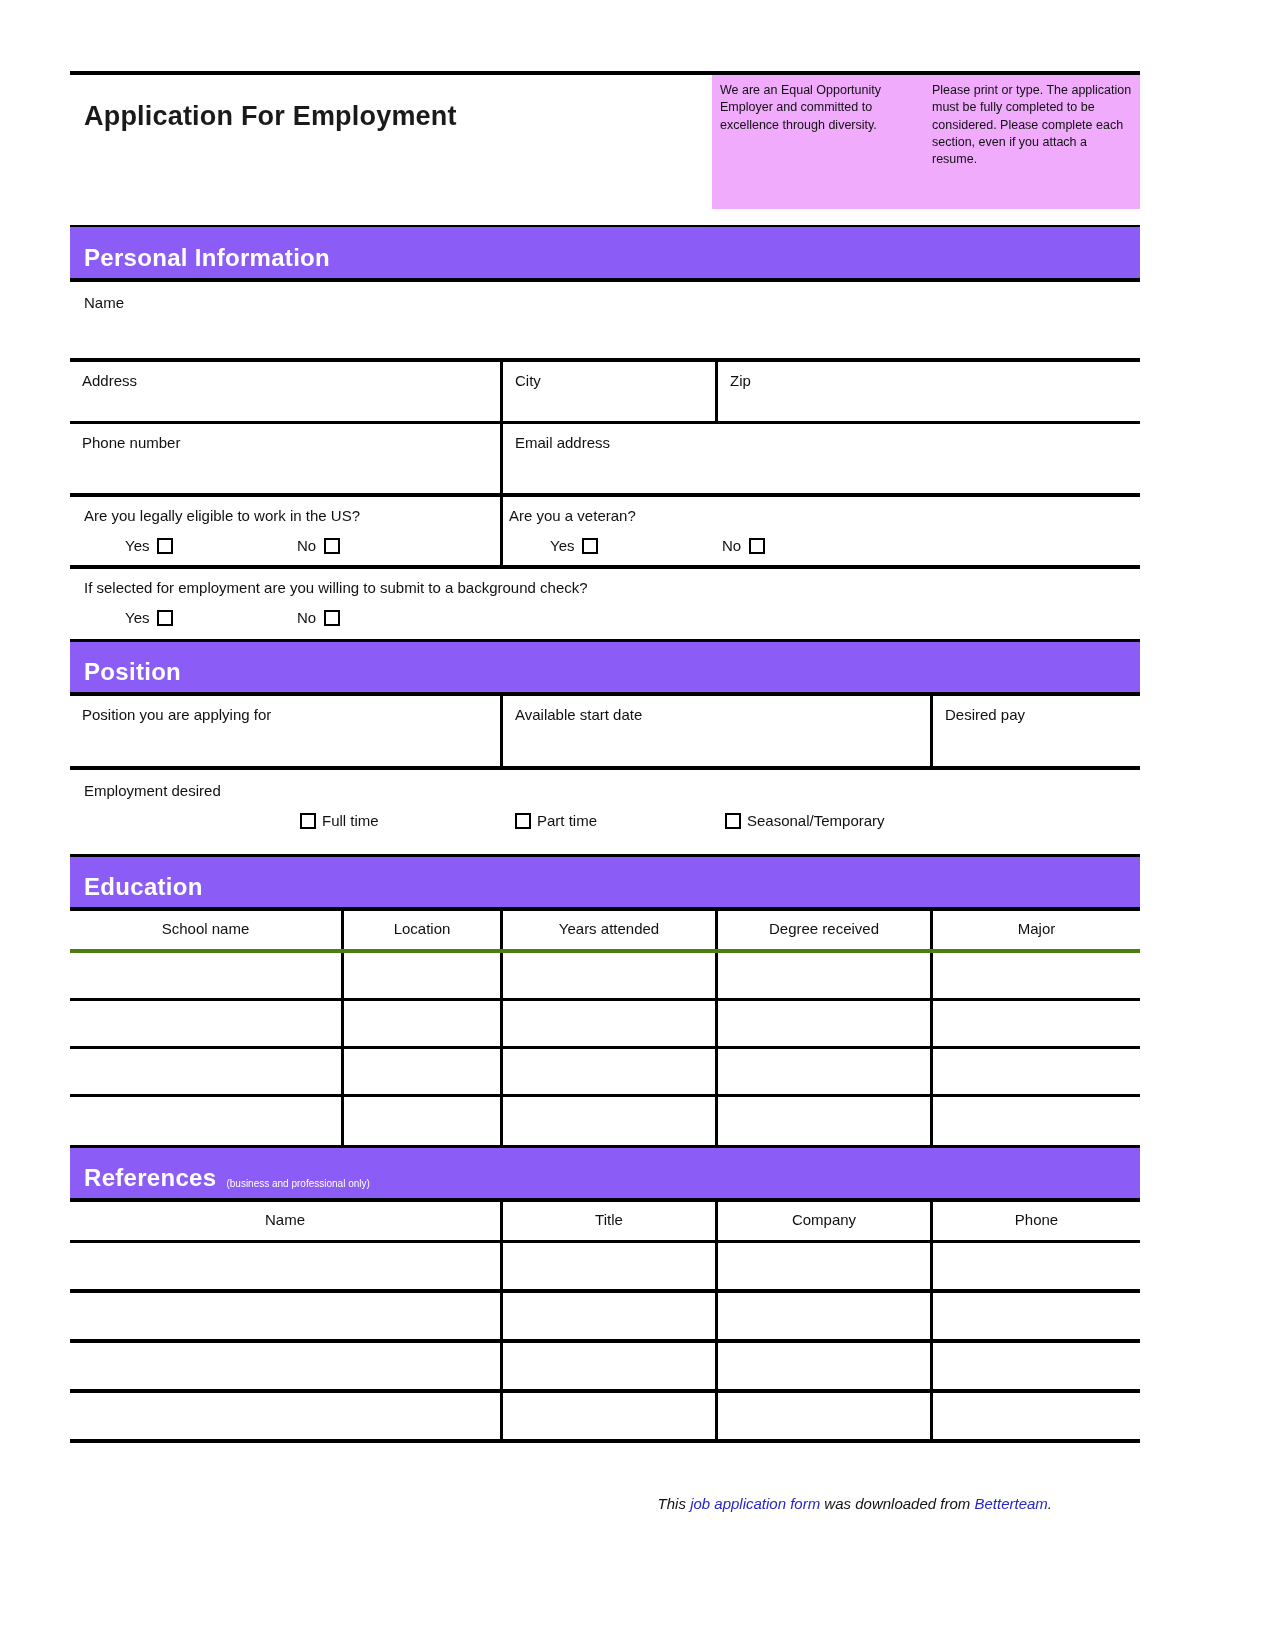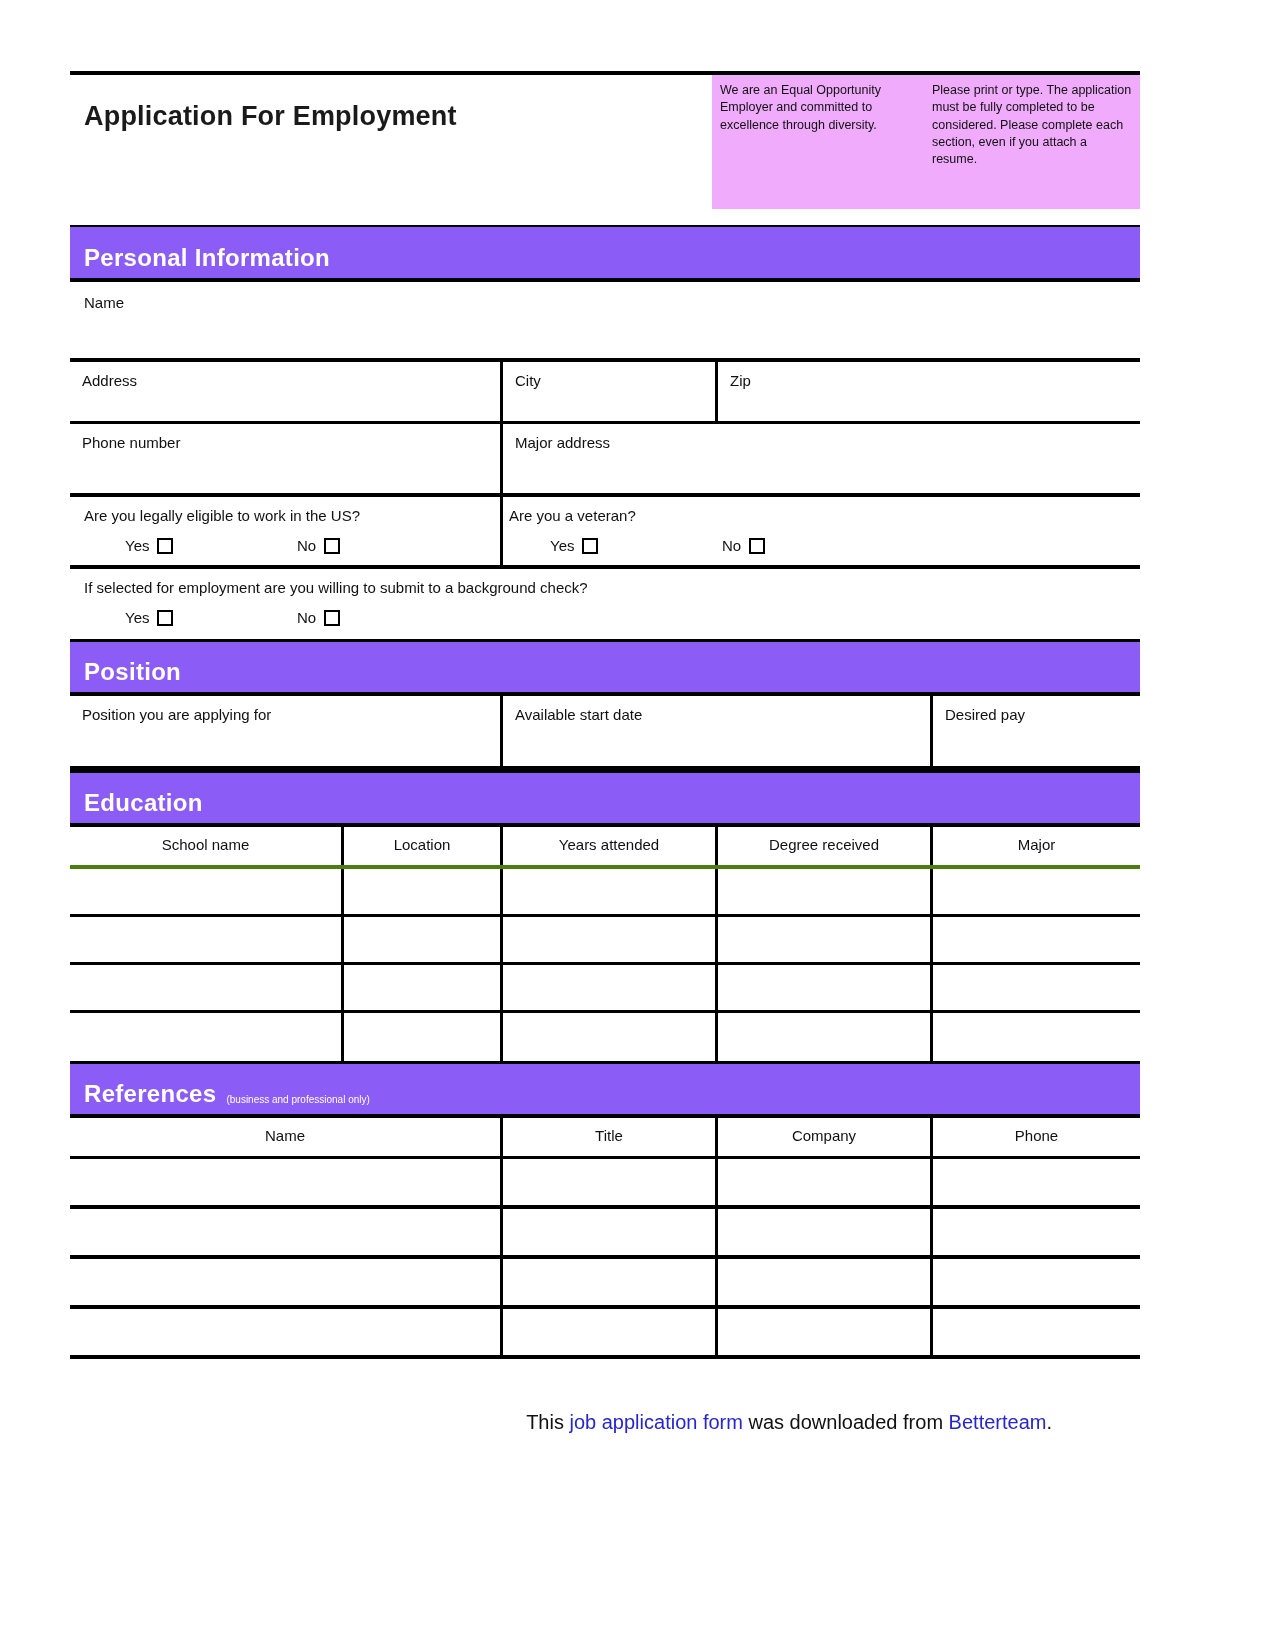--- a/index.html
+++ b/index.html
@@ -60,21 +60,21 @@
   .thead .fcell { text-align: center; padding: 9px 4px 8px 4px; }
   .thead { border-bottom: 4px solid #4d7c0f; height: 42px; }
   .edu-row { height: 48px; border-bottom: 3px solid #000; }
   .ref-head { border-bottom: 3px solid #000; height: 41px; }
   .ref-row { height: 50px; border-bottom: 4px solid #000; }
   .drow { display: flex; }
   .dcell { height: 100%; }
   .dcell + .dcell { border-left: 3px solid #000; }
 
   
-  .footer { margin-top: 52px; text-align: right; padding-right: 88px; font-size: 20px; color: #111; }
+  .footer { margin-top: 52px; text-align: right; padding-right: 88px; font-size: 15px; color: #111; font-style: italic; }
   .footer a { color: #2626CC; text-decoration: none; }
 </style>
 </head>
 <body>
 
 <div class="page">
   <div class="content">
 
     <div class="top-header">
       <div class="form-title">Application For Employment</div>
@@ -103,21 +103,21 @@
         <div class="fcell wrest">
           <span class="lbl">Zip</span>
         </div>
       </div>
 
       <div class="frow thick row-phone">
         <div class="fcell w430">
           <span class="lbl">Phone number</span>
         </div>
         <div class="fcell wrest">
-          <span class="lbl">Major address</span>
+          <span class="lbl">Email address</span>
         </div>
       </div>
 
       <div class="frow thick row-quest">
         <div class="fcell w430" style="padding-left:14px;">
           <span class="lbl">Are you legally eligible to work in the US?</span>
           <div class="yn">
             <span class="opt opt-first">
               <span class="lbl">Yes</span>
               <span class="cb"></span>
@@ -169,20 +169,37 @@
         <span class="lbl">Position you are applying for</span>
       </div>
       <div class="fcell w430">
         <span class="lbl">Available start date</span>
       </div>
       <div class="fcell wrest">
         <span class="lbl">Desired pay</span>
       </div>
     </div>
 
+    <div class="emp-block">
+      <span class="lbl">Employment desired</span>
+      <div class="emp-opts">
+        <span class="emp-opt o1">
+          <span class="cb"></span>
+          <span class="lbl">Full time</span>
+        </span>
+        <span class="emp-opt o2">
+          <span class="cb"></span>
+          <span class="lbl">Part time</span>
+        </span>
+        <span class="emp-opt">
+          <span class="cb"></span>
+          <span class="lbl">Seasonal/Temporary</span>
+        </span>
+      </div>
+    </div>
 
     <div class="section-bar">
       <span class="bar-title">Education</span>
     </div>
 
     <div>
       <div class="frow thead" style="border-bottom-width:4px;">
         <div class="fcell w271 lbl">School name</div>
         <div class="fcell w159 lbl">Location</div>
         <div class="fcell w215 lbl">Years attended</div>

